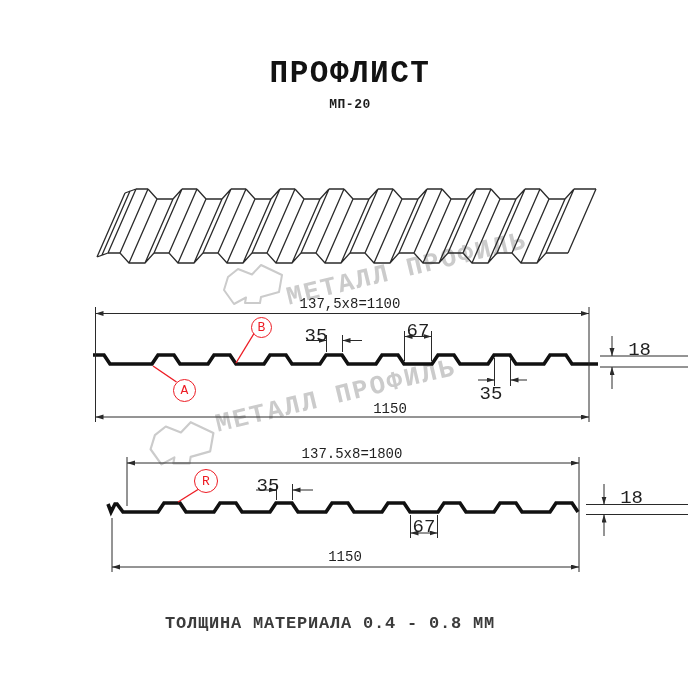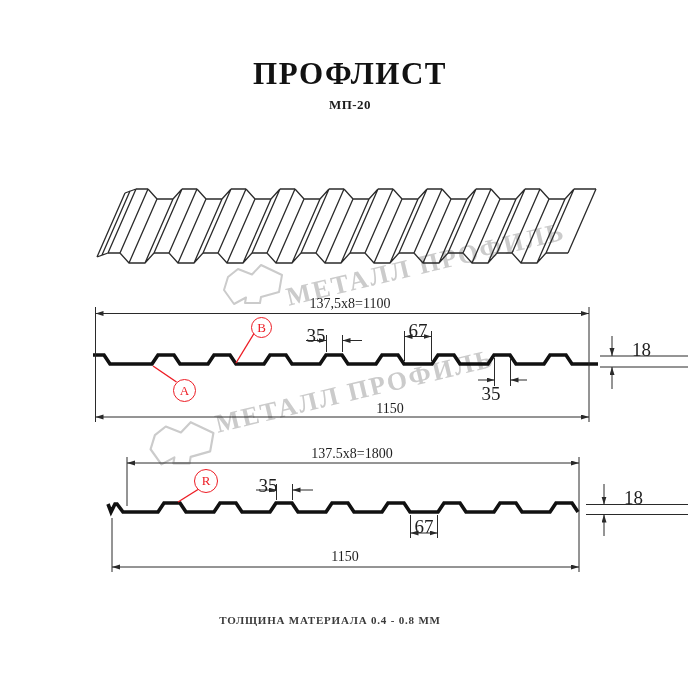--- a/index.html
+++ b/index.html
@@ -1,23 +1,23 @@
 <!DOCTYPE html>
 <html><head>
 <meta charset="utf-8">
 <style>
   html,body{margin:0;padding:0;background:#ffffff;}
   .stage{position:relative;width:700px;height:700px;background:#fff;overflow:hidden;
-         font-family:Liberation Serif, serif;}
+         font-family:Liberation Mono, monospace;}
   .title{position:absolute;left:0;top:56px;width:700px;text-align:center;
          font-size:31px;font-weight:700;letter-spacing:1.5px;color:#121212;}
   .subtitle{position:absolute;left:0;top:97px;width:700px;text-align:center;
          font-size:13px;font-weight:700;letter-spacing:.5px;color:#1c1c1c;}
   .footer{position:absolute;left:0;top:614px;width:660px;text-align:center;
-         font-size:11px;font-weight:700;letter-spacing:.8px;color:#3b3b3b;}
+         font-size:17px;font-weight:700;letter-spacing:.8px;color:#3b3b3b;}
   .art{position:absolute;left:0;top:0;z-index:2;}
   .dl{position:absolute;z-index:3;font-size:19px;color:#1f1f1f;text-align:center;}
   .dl.left{text-align:right;}
   .big{font-size:14px;}
   .mk{position:absolute;z-index:4;border:1.7px solid #ed1c24;border-radius:50%;
       color:#ed1c24;display:flex;align-items:center;justify-content:center;
       font-size:13px;font-weight:400;background:transparent;}
   .wm{position:absolute;z-index:1;color:#cbcbcb;font-weight:700;font-size:26px;
       letter-spacing:2px;white-space:nowrap;transform:rotate(-13.5deg);
       transform-origin:0 50%;}

